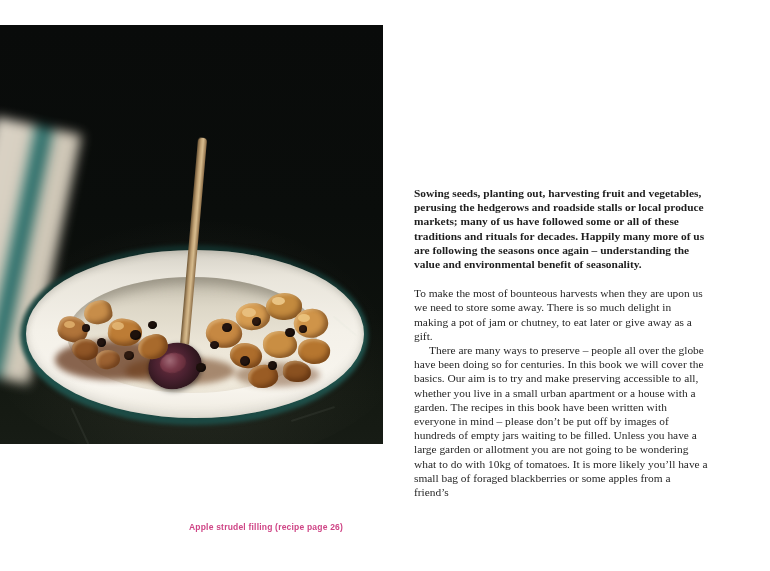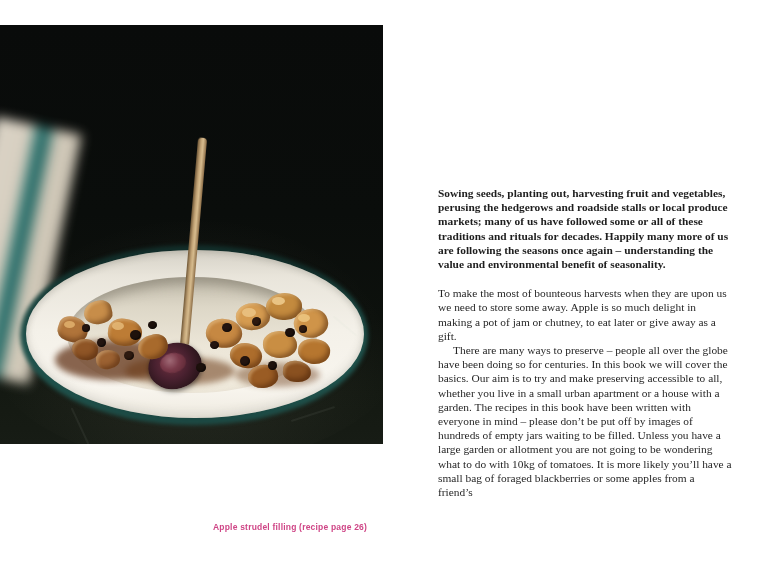--- a/index.html
+++ b/index.html
@@ -64,21 +64,21 @@
     font-family:"Liberation Sans", sans-serif;font-weight:700;font-size:8.5px;
     letter-spacing:.2px;
   }
   
   .page-title{
     position:absolute;left:438px;top:17px;margin:0;
     font-family:"Liberation Sans", sans-serif;font-weight:700;font-size:23px;
     letter-spacing:-0.3px;
   }
   .article-body{
-    position:absolute;left:438px;top:186px;width:294px;
+    position:absolute;left:414px;top:186px;width:294px;
     font-size:11.4px;line-height:14.2px;color:#262626;
     text-align:left;
   }
   .article-body p{margin:0;}
   .lead{font-weight:700;margin:0 0 15px 0 !important;color:#1e1e1e;}
   .indent{text-indent:15px;}
 </style>
 </head>
 <body>
 
@@ -135,22 +135,22 @@
     <div class="berry" style="left:299px;top:300px;width:8px;height:8px;background:#2e1a10;"></div>
     <div class="berry" style="left:268px;top:336px;width:9px;height:9px;background:#1f120c;"></div>
     <div class="berry" style="left:210px;top:316px;width:9px;height:8px;background:#241510;"></div>
     <div class="berry" style="left:196px;top:338px;width:10px;height:9px;background:#1c100b;"></div>
 
     <div class="scratch" style="left:290px;top:388px;width:46px;height:2px;transform:rotate(-18deg);"></div>
     <div class="scratch" style="left:330px;top:300px;width:30px;height:2px;transform:rotate(40deg);"></div>
     <div class="scratch" style="left:60px;top:400px;width:40px;height:2px;transform:rotate(65deg);"></div>
   </div>
 
-  <div class="photo-caption" style="color:#cf4586;margin-left:24px;">Apple strudel filling (recipe page 26)</div>
+  <div class="photo-caption" style="color:#cf4586;">Apple strudel filling (recipe page 26)</div>
 
 
   <div class="article-body">
     <p class="lead">Sowing seeds, planting out, harvesting fruit and vegetables, perusing the hedgerows and roadside stalls or local produce markets; many of us have followed some or all of these traditions and rituals for decades. Happily many more of us are following the seasons once again – understanding the value and environmental benefit of seasonality.</p>
-    <p>To make the most of bounteous harvests when they are upon us we need to store some away. Apple is so much delight in making a pot of jam or chutney, to eat later or give away as a gift.</p>
+    <p>To make the most of bounteous harvests when they are upon us we need to store some away. There is so much delight in making a pot of jam or chutney, to eat later or give away as a gift.</p>
     <p class="indent">There are many ways to preserve – people all over the globe have been doing so for centuries. In this book we will cover the basics. Our aim is to try and make preserving accessible to all, whether you live in a small urban apartment or a house with a garden. The recipes in this book have been written with everyone in mind – please don’t be put off by images of hundreds of empty jars waiting to be filled. Unless you have a large garden or allotment you are not going to be wondering what to do with 10kg of tomatoes. It is more likely you’ll have a small bag of foraged blackberries or some apples from a friend’s</p>
   </div>
 
 </div>
 
 </body></html>

